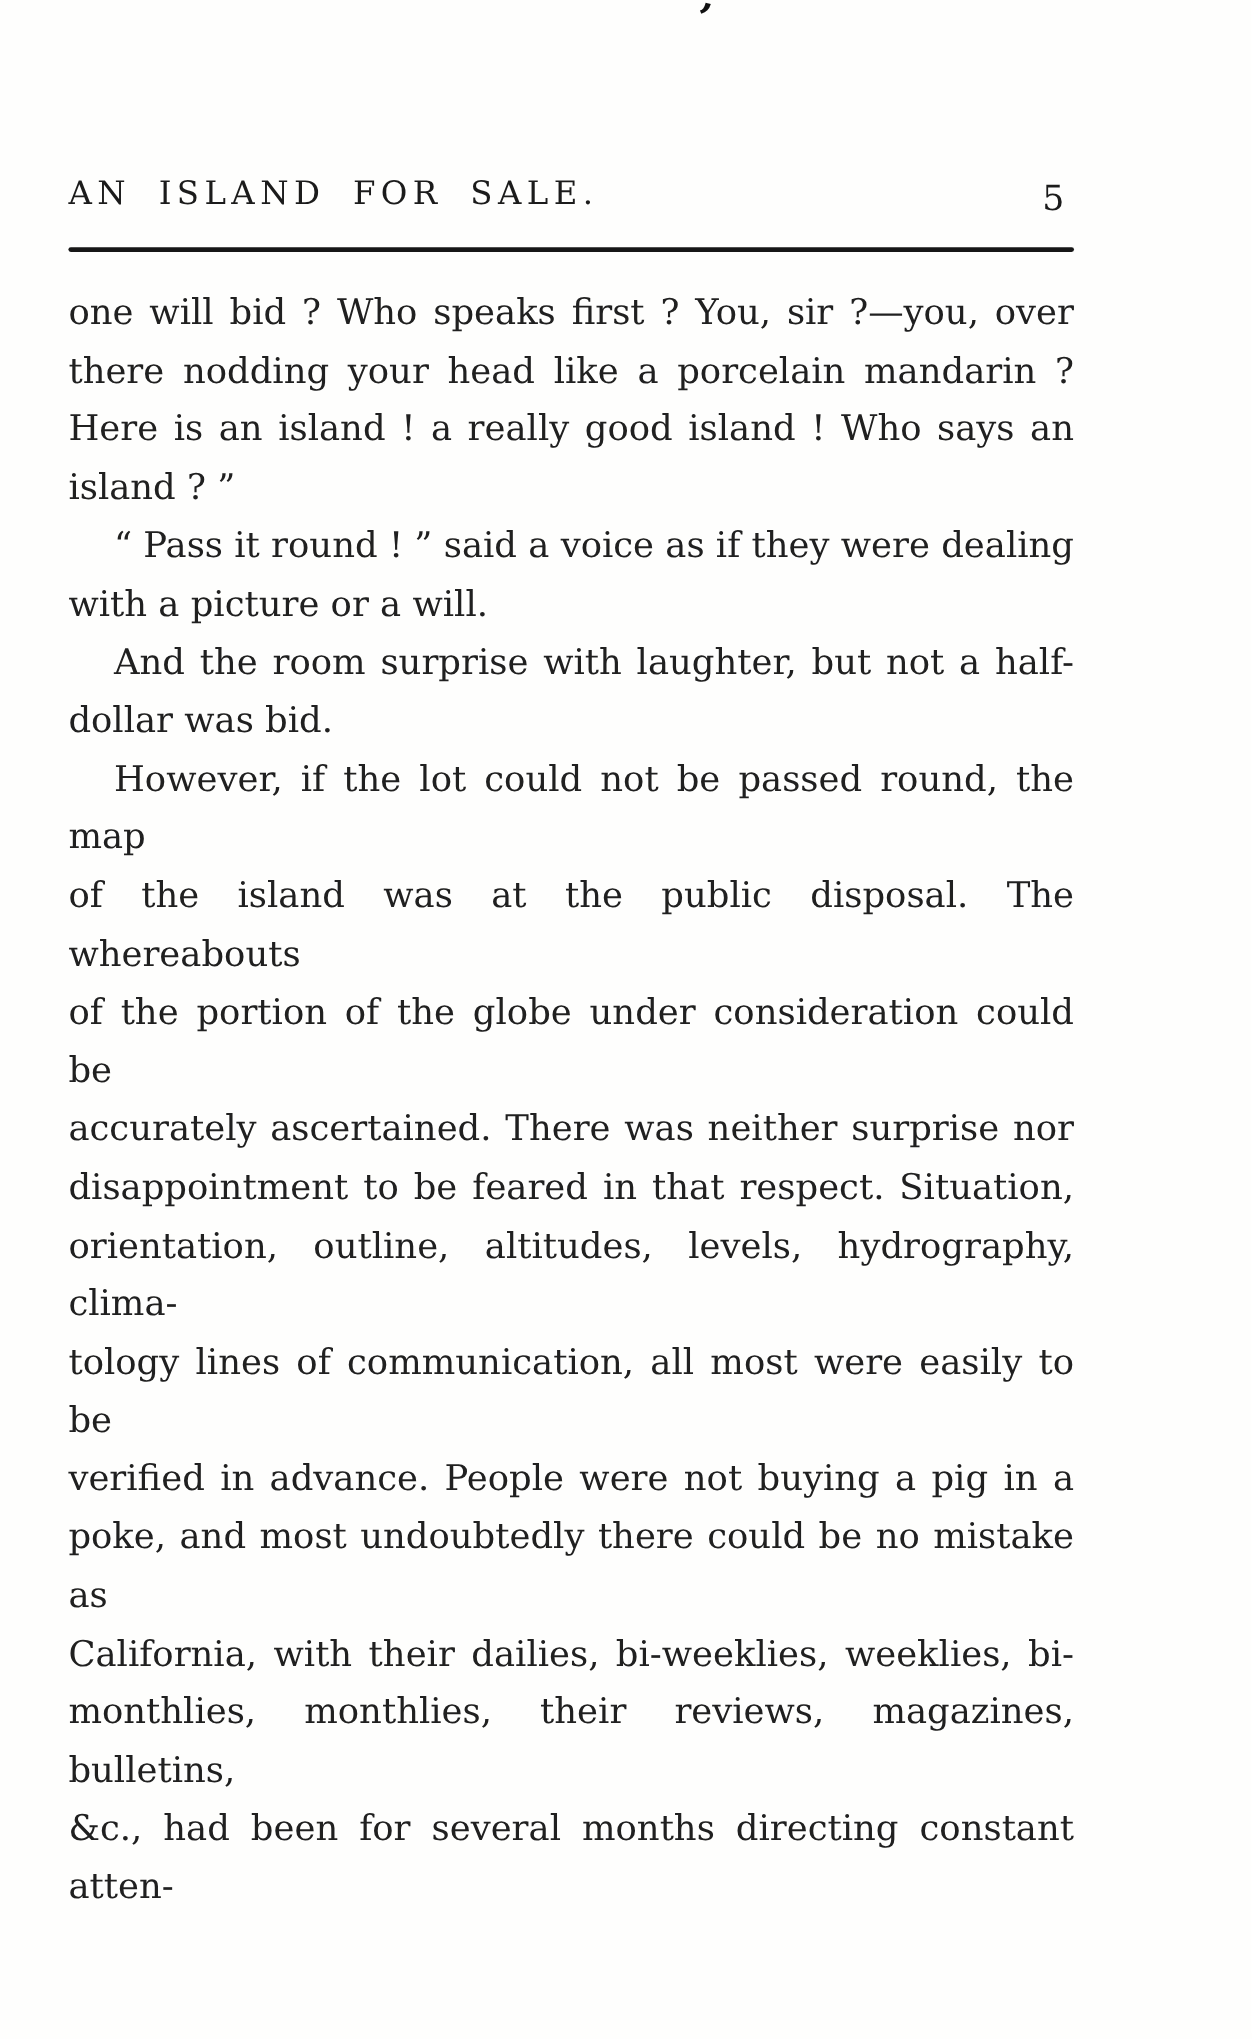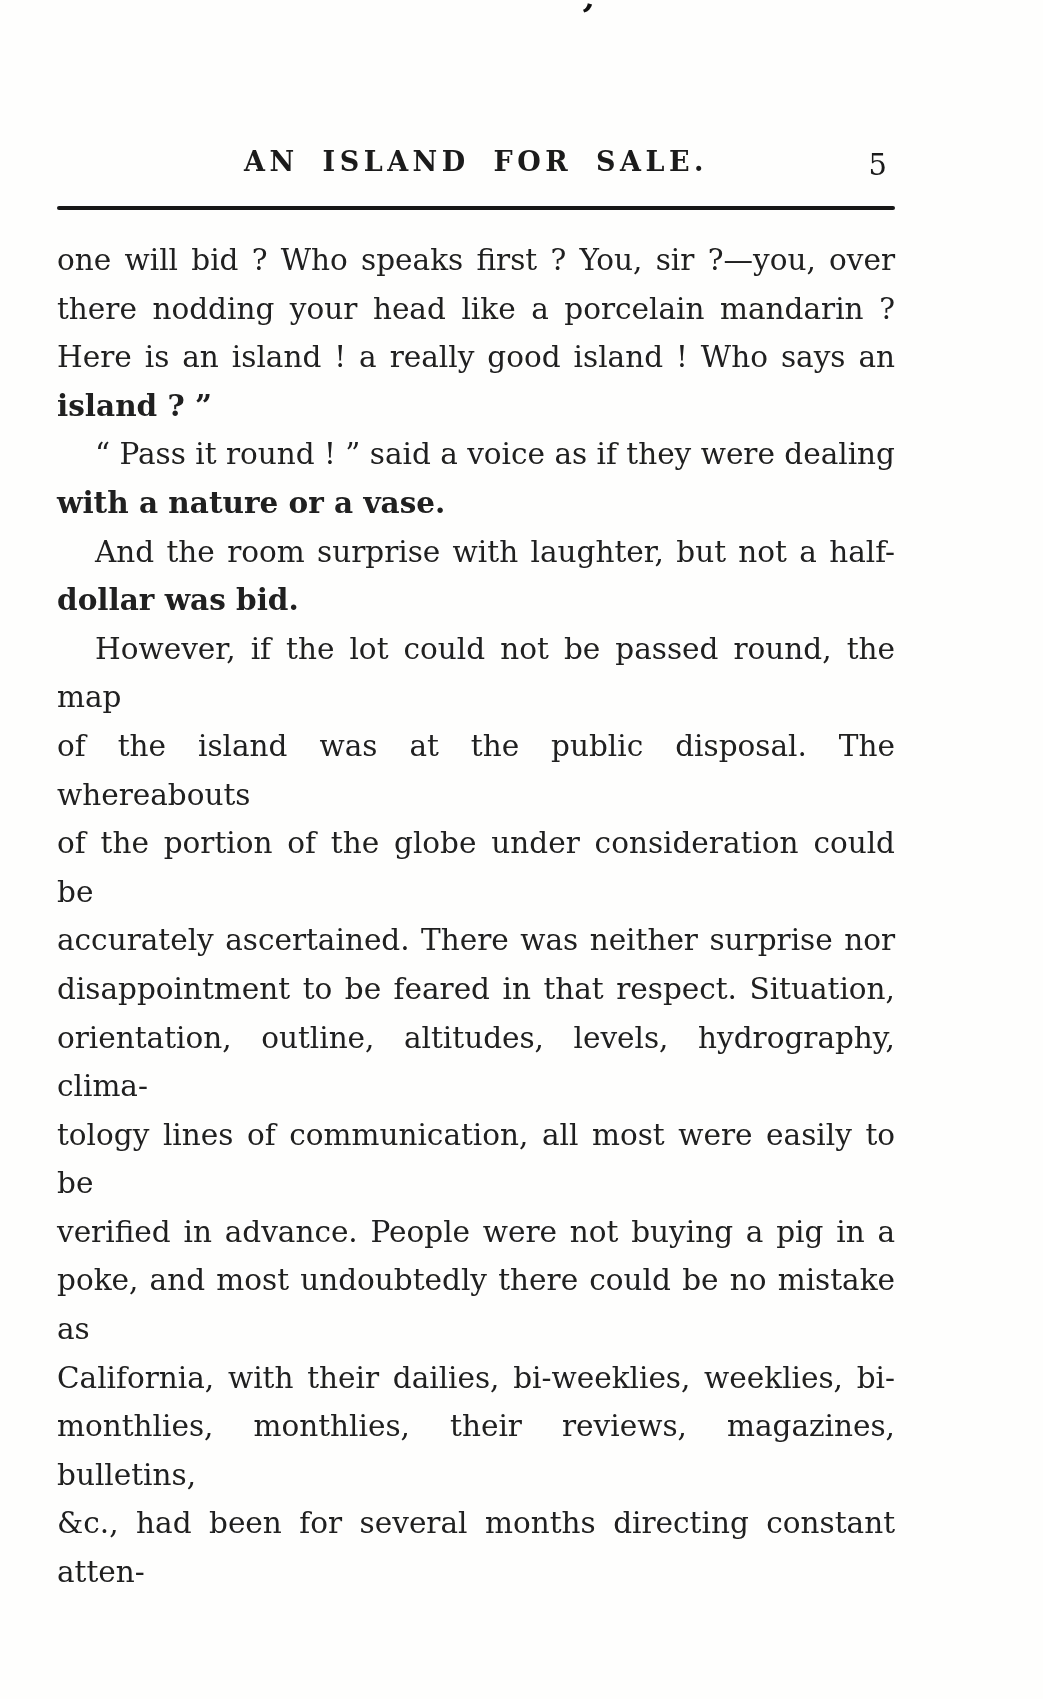--- a/index.html
+++ b/index.html
@@ -26,23 +26,22 @@
     color: #111;
     transform: rotate(14deg);
   }
   .header {
     position: relative;
     margin: 146px 148px 0 57px; 
     height: 40px;
   }
   .running-title {
     display: block;
-    text-align: center;
     font-size: 27px;
-    font-weight: 700;
+    font-weight: 400;
     letter-spacing: 4.5px;
     word-spacing: 10px;
     color: #1b1b1b;
   }
   .page-number {
     position: absolute;
     right: 8px;
     top: 2px;
     font-size: 29px;
     color: #1b1b1b;
@@ -61,21 +60,20 @@
     color: #202020;
   }
   .paragraph { margin: 0; }
   .line {
     text-align: justify;
     text-align-last: justify;
     white-space: normal;
   }
   .line.last {
     text-align-last: left;
-    font-weight: bold;
   }
   .line.first-indent {
     text-indent: 38px;
   }
 </style>
 </head>
 <body>
 
 <div class="page">
   <div class="top-mark">’</div>
@@ -86,21 +84,21 @@
   <div class="rule"></div>
   <div class="body-text" id="paragraphs">
       <div class="paragraph">
         <div class="line">one will bid ?   Who speaks first ?   You,  sir ?—you, over</div>
         <div class="line">there  nodding  your  head  like  a  porcelain  mandarin ?</div>
         <div class="line">Here  is  an island !  a really  good  island !   Who  says  an</div>
         <div class="line last">island ? ”</div>
       </div>
       <div class="paragraph">
         <div class="line first-indent">“ Pass  it  round ! ” said  a  voice  as  if  they  were  dealing</div>
-        <div class="line last">with a nature or a vase.</div>
+        <div class="line last">with a picture or a will.</div>
       </div>
       <div class="paragraph">
         <div class="line first-indent">And  the  room  surprise  with  laughter,  but  not  a half-</div>
         <div class="line last">dollar was bid.</div>
       </div>
       <div class="paragraph">
         <div class="line first-indent">However, if  the lot could not be  passed round, the map</div>
         <div class="line">of the island was at the public disposal.   The whereabouts</div>
         <div class="line">of  the portion of  the  globe under  consideration could  be</div>
         <div class="line">accurately  ascertained.   There  was  neither  surprise  nor</div>

